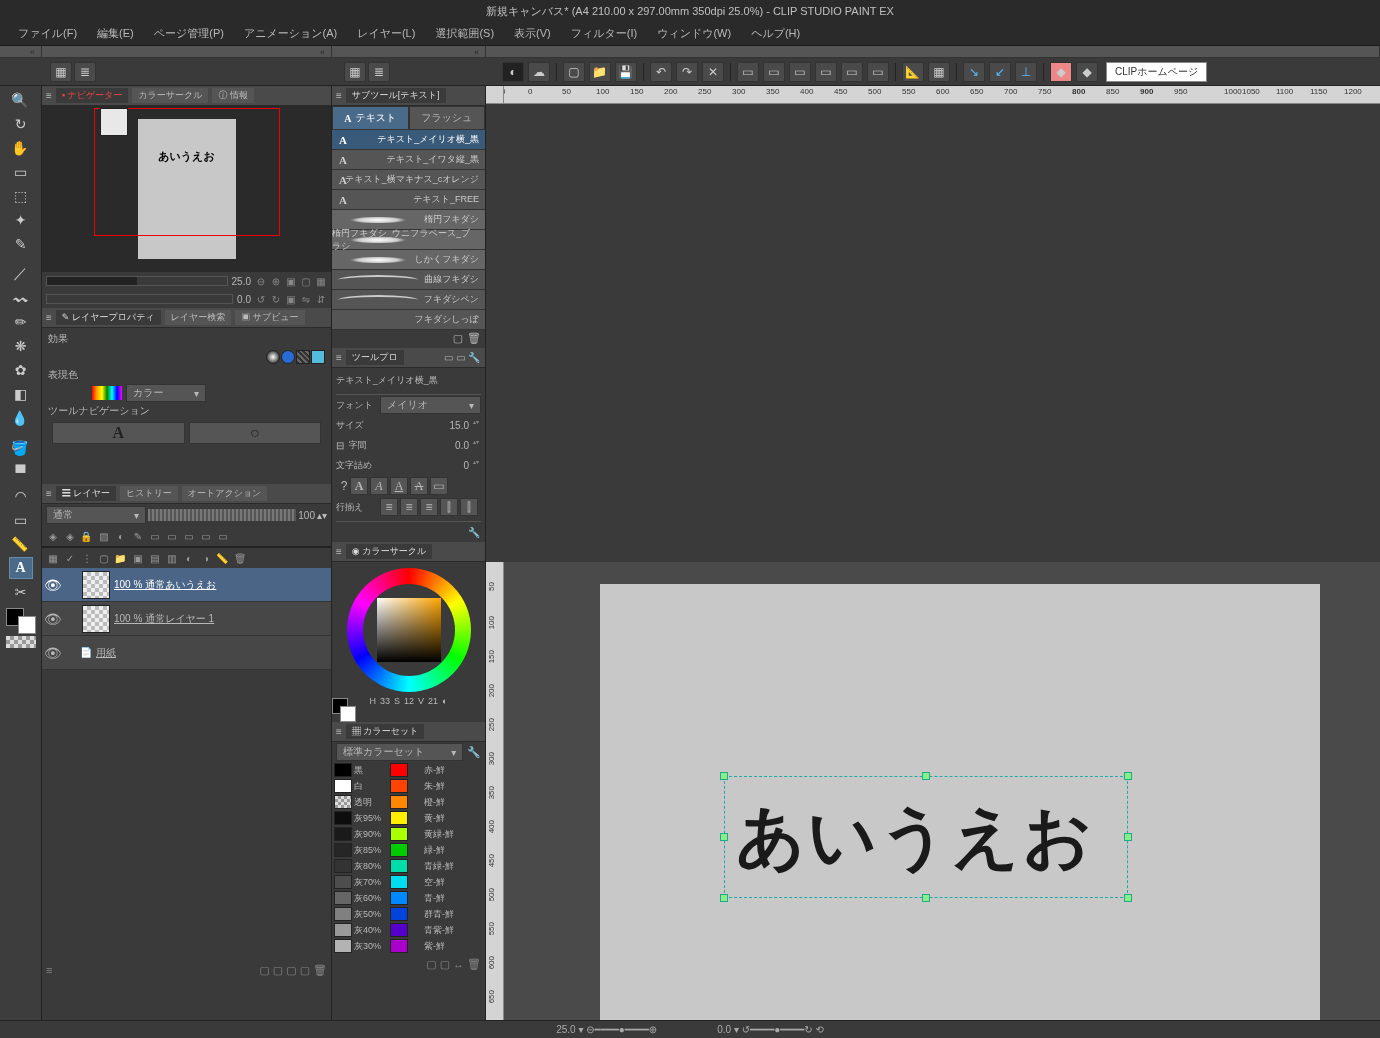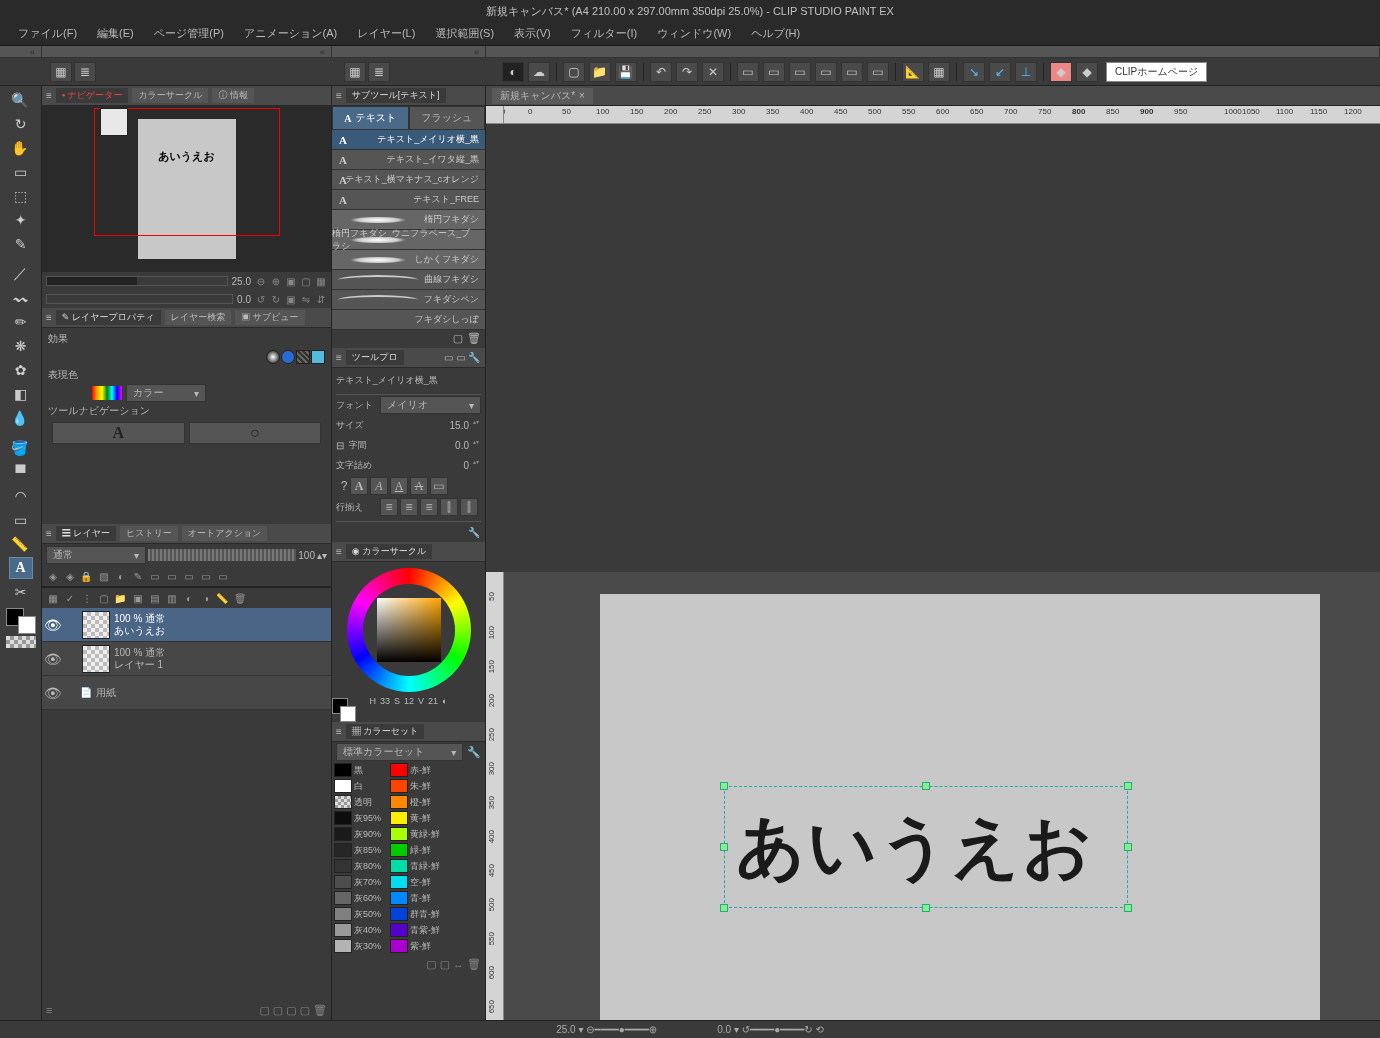--- a/index.html
+++ b/index.html
@@ -45,21 +45,21 @@
 .layer-toolbar { height:22px; display:flex; align-items:center; padding:0 4px; gap:2px; font-size:10px; }
 .layer-toolbar .opac-bar { flex:1; height:12px; background:repeating-linear-gradient(90deg,#777,#777 2px,#555 2px,#555 4px); }
 .layer-icons { height:20px; display:flex; align-items:center; padding:0 4px; gap:3px; }
 .layer-icons span { width:14px; height:14px; display:flex; align-items:center; justify-content:center; font-size:10px; color:#999; }
 .layer-list { background:#474747; }
 .layer-item { height:34px; display:flex; align-items:center; border-bottom:1px solid #333; font-size:10px; }
 .layer-item.sel { background:#4a6585; color:#fff; }
 .layer-item .eye { width:22px; text-align:center; font-size:14px; }
 .layer-item .thumb { width:28px; height:28px; background:repeating-conic-gradient(#bbb 0 25%,#eee 0 50%) 0 0/8px 8px; margin:0 4px; border:1px solid #222; }
 .layer-item .thumb.paper { background:#e8e8e8; }
-.layer-item .lbls { display:flex; flex-direction:column; line-height:12px; }
+.layer-item .lbls { display:flex; flex-direction:row; line-height:12px;text-decoration:underline; }
 .layers-rest { height:290px; background:#3a3a3a; }
 .footer-icons { height:20px; display:flex; align-items:center; justify-content:flex-end; padding:0 4px; gap:3px; font-size:11px; color:#888; }
 
 .subtool-tabs { display:flex; height:24px; }
 .subtool-tabs div { flex:1; display:flex; align-items:center; justify-content:center; font-size:10px; background:#555; border:1px solid #333; }
 .subtool-tabs div.act { background:#4a6a8a; color:#fff; }
 .subtool-list { }
 .st-item { height:20px; display:flex; align-items:center; justify-content:flex-end; padding-right:6px; font-size:9px; background:#555; border-bottom:1px solid #333; color:#ccc; position:relative; }
 .st-item .st-icon { position:absolute; left:4px; width:14px; height:14px; display:flex; align-items:center; justify-content:center; font-family:serif; font-size:11px; }
 .st-item.sel { background:#3a5a7a; color:#fff; }
@@ -79,21 +79,21 @@
 .color-sq { width:64px; height:64px; background:linear-gradient(to bottom,transparent,#000),linear-gradient(to right,#fff,orange); z-index:1; position:relative; }
 .hsv { font-size:9px; display:flex; gap:4px; margin-top:4px; }
 .cc-swatch { position:absolute; left:0; bottom:0; width:24px; height:24px; }
 .cc-swatch .a { position:absolute; top:0; left:0; width:16px; height:16px; background:#000; border:1px solid #888; }
 .cc-swatch .b { position:absolute; bottom:0; right:0; width:16px; height:16px; background:#fff; border:1px solid #888; }
 .colorset-list { }
 .cs-row { display:flex; height:16px; font-size:9px; align-items:center; }
 .cs-row .sw1 { width:18px; height:14px; margin:0 2px; border:1px solid #222; }
 .cs-row .lbl1 { width:36px; }
 .cs-row .sw2 { width:18px; height:14px; border:1px solid #222; }
-.cs-row .lbl2 { flex:1; padding-left:2px; }
+.cs-row .lbl2 { flex:1; padding-left:16px; }
 
 .canvas-area { flex:1; background:#3a3a3a; display:flex; flex-direction:column; position:relative; }
 .canvas-tab { height:20px; background:#4a4a4a; display:flex; align-items:center; font-size:10px; padding:0 6px; border-bottom:1px solid #222; }
 .canvas-tab .tab { background:#5a5a5a; padding:1px 8px; display:flex; align-items:center; gap:4px; }
 .ruler-h { height:18px; background:#d4d4d4; border-bottom:1px solid #888; position:relative; overflow:hidden; font-size:8px; color:#333; }
 .ruler-h span { position:absolute; top:1px; }
 .ruler-v { width:18px; background:#d4d4d4; border-right:1px solid #888; position:relative; overflow:hidden; font-size:8px; color:#333; }
 .ruler-v span { position:absolute; left:1px; writing-mode:vertical-rl; transform:rotate(180deg); }
 .canvas-body { flex:1; display:flex; }
 .canvas-scroll { flex:1; background:#4a4a4a; position:relative; overflow:hidden; }
@@ -242,21 +242,21 @@
           <span>⇵</span>
         </div>
     </div>
 
     <div class="panel-header">
       <span>≡</span>
       <span class="ph-tab act">✎ <span>レイヤープロパティ</span></span>
       <span class="ph-tab">レイヤー検索</span>
       <span class="ph-tab">▣ <span>サブビュー</span></span>
     </div>
-    <div class="prop-body" style="height:196px">
+    <div class="prop-body" style="height:156px">
       <div>効果</div>
       <div class="prop-row" style="justify-content:flex-end">
         <div class="swatchline">
           <div style="background:radial-gradient(#fff,#000);border-radius:50%"></div>
           <div style="background:#2a6ad4;border-radius:50%"></div>
           <div style="background:repeating-linear-gradient(45deg,#333,#333 2px,#666 2px,#666 4px)"></div>
           <div style="background:#5bd"></div>
         </div>
       </div>
       <div>表現色</div>
@@ -572,26 +572,20 @@
       </div>
     <div class="footer-icons">
       <span>▢</span>
         <span>▢</span>
       <span>↔</span>
         <span>🗑</span>
     </div>
   </div>
 
   <div class="canvas-area">
-    <div class="canvas-tab">
-      <div class="tab">
-          <span>新規キャンバス*</span>
-          <span>×</span>
-        </div>
-    </div>
     <div style="display:flex;flex:1">
       <div style="width:18px;height:18px;background:#d4d4d4;border-right:1px solid #888;border-bottom:1px solid #888"></div>
       <div class="ruler-h" id="rulerh" style="flex:1">
           <span style="left: -10px;">-50</span>
           <span style="left: 24px;">0</span>
           <span style="left: 58px;">50</span>
           <span style="left: 92px;">100</span>
           <span style="left: 126px;">150</span>
           <span style="left: 160px;">200</span>
           <span style="left: 194px;">250</span>

